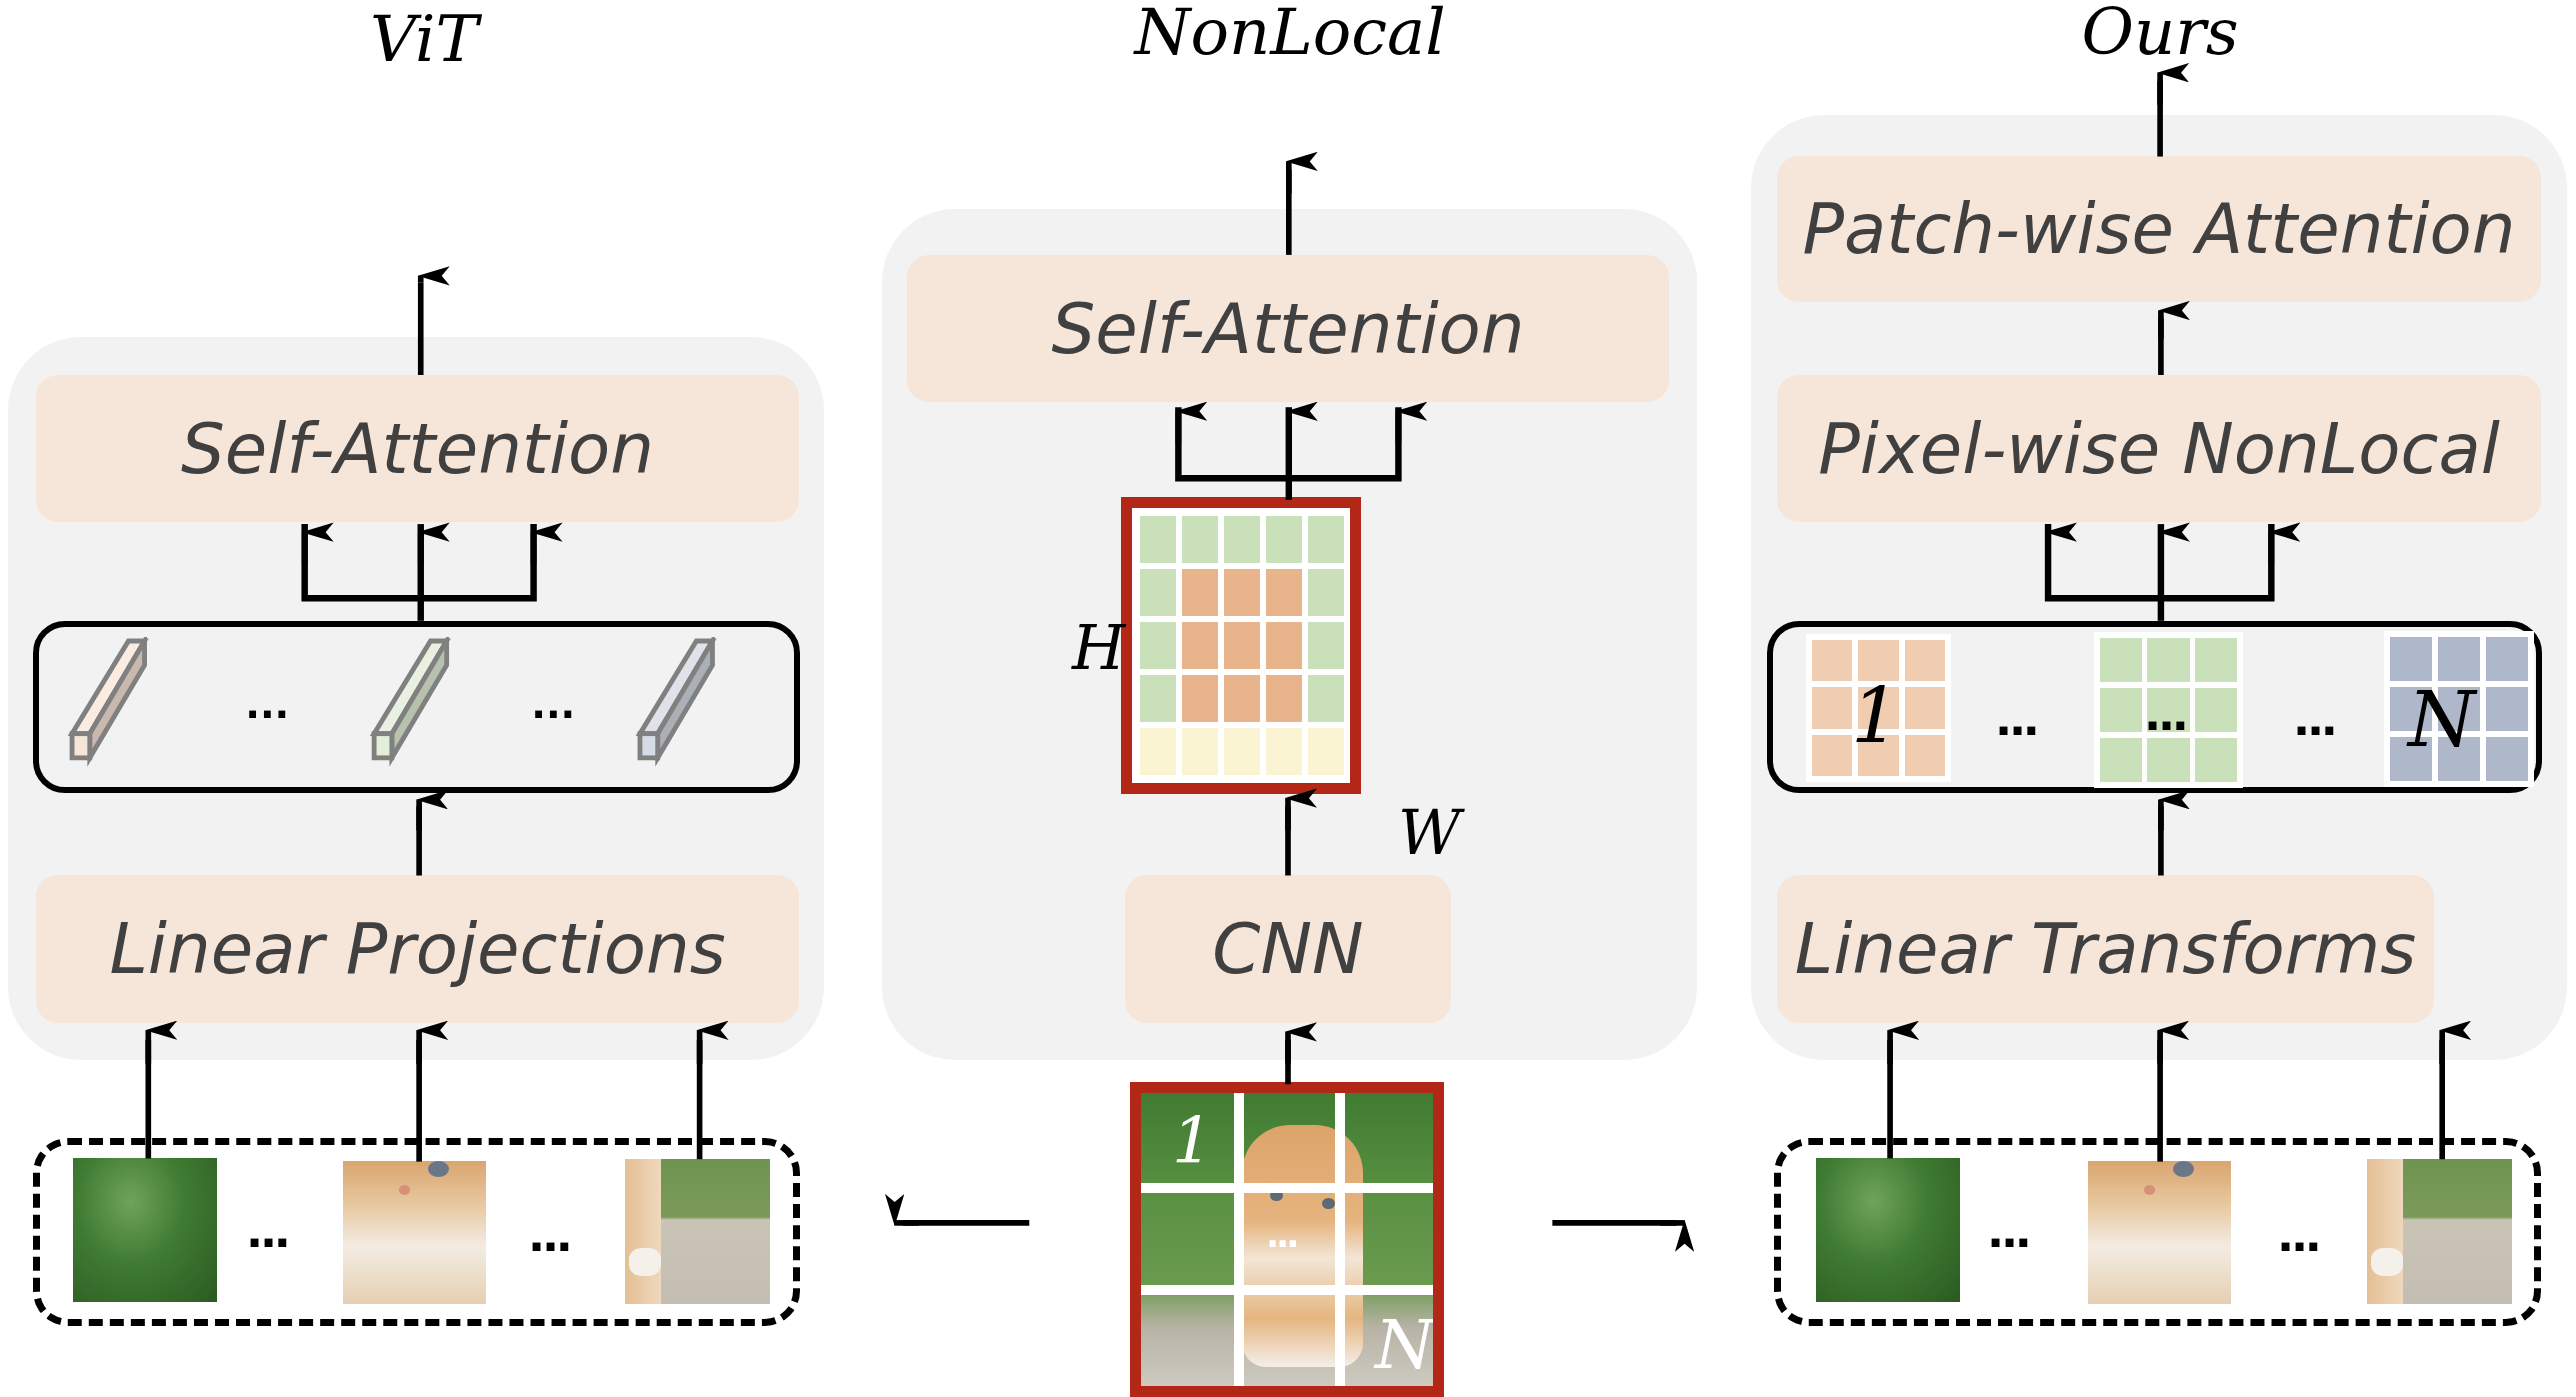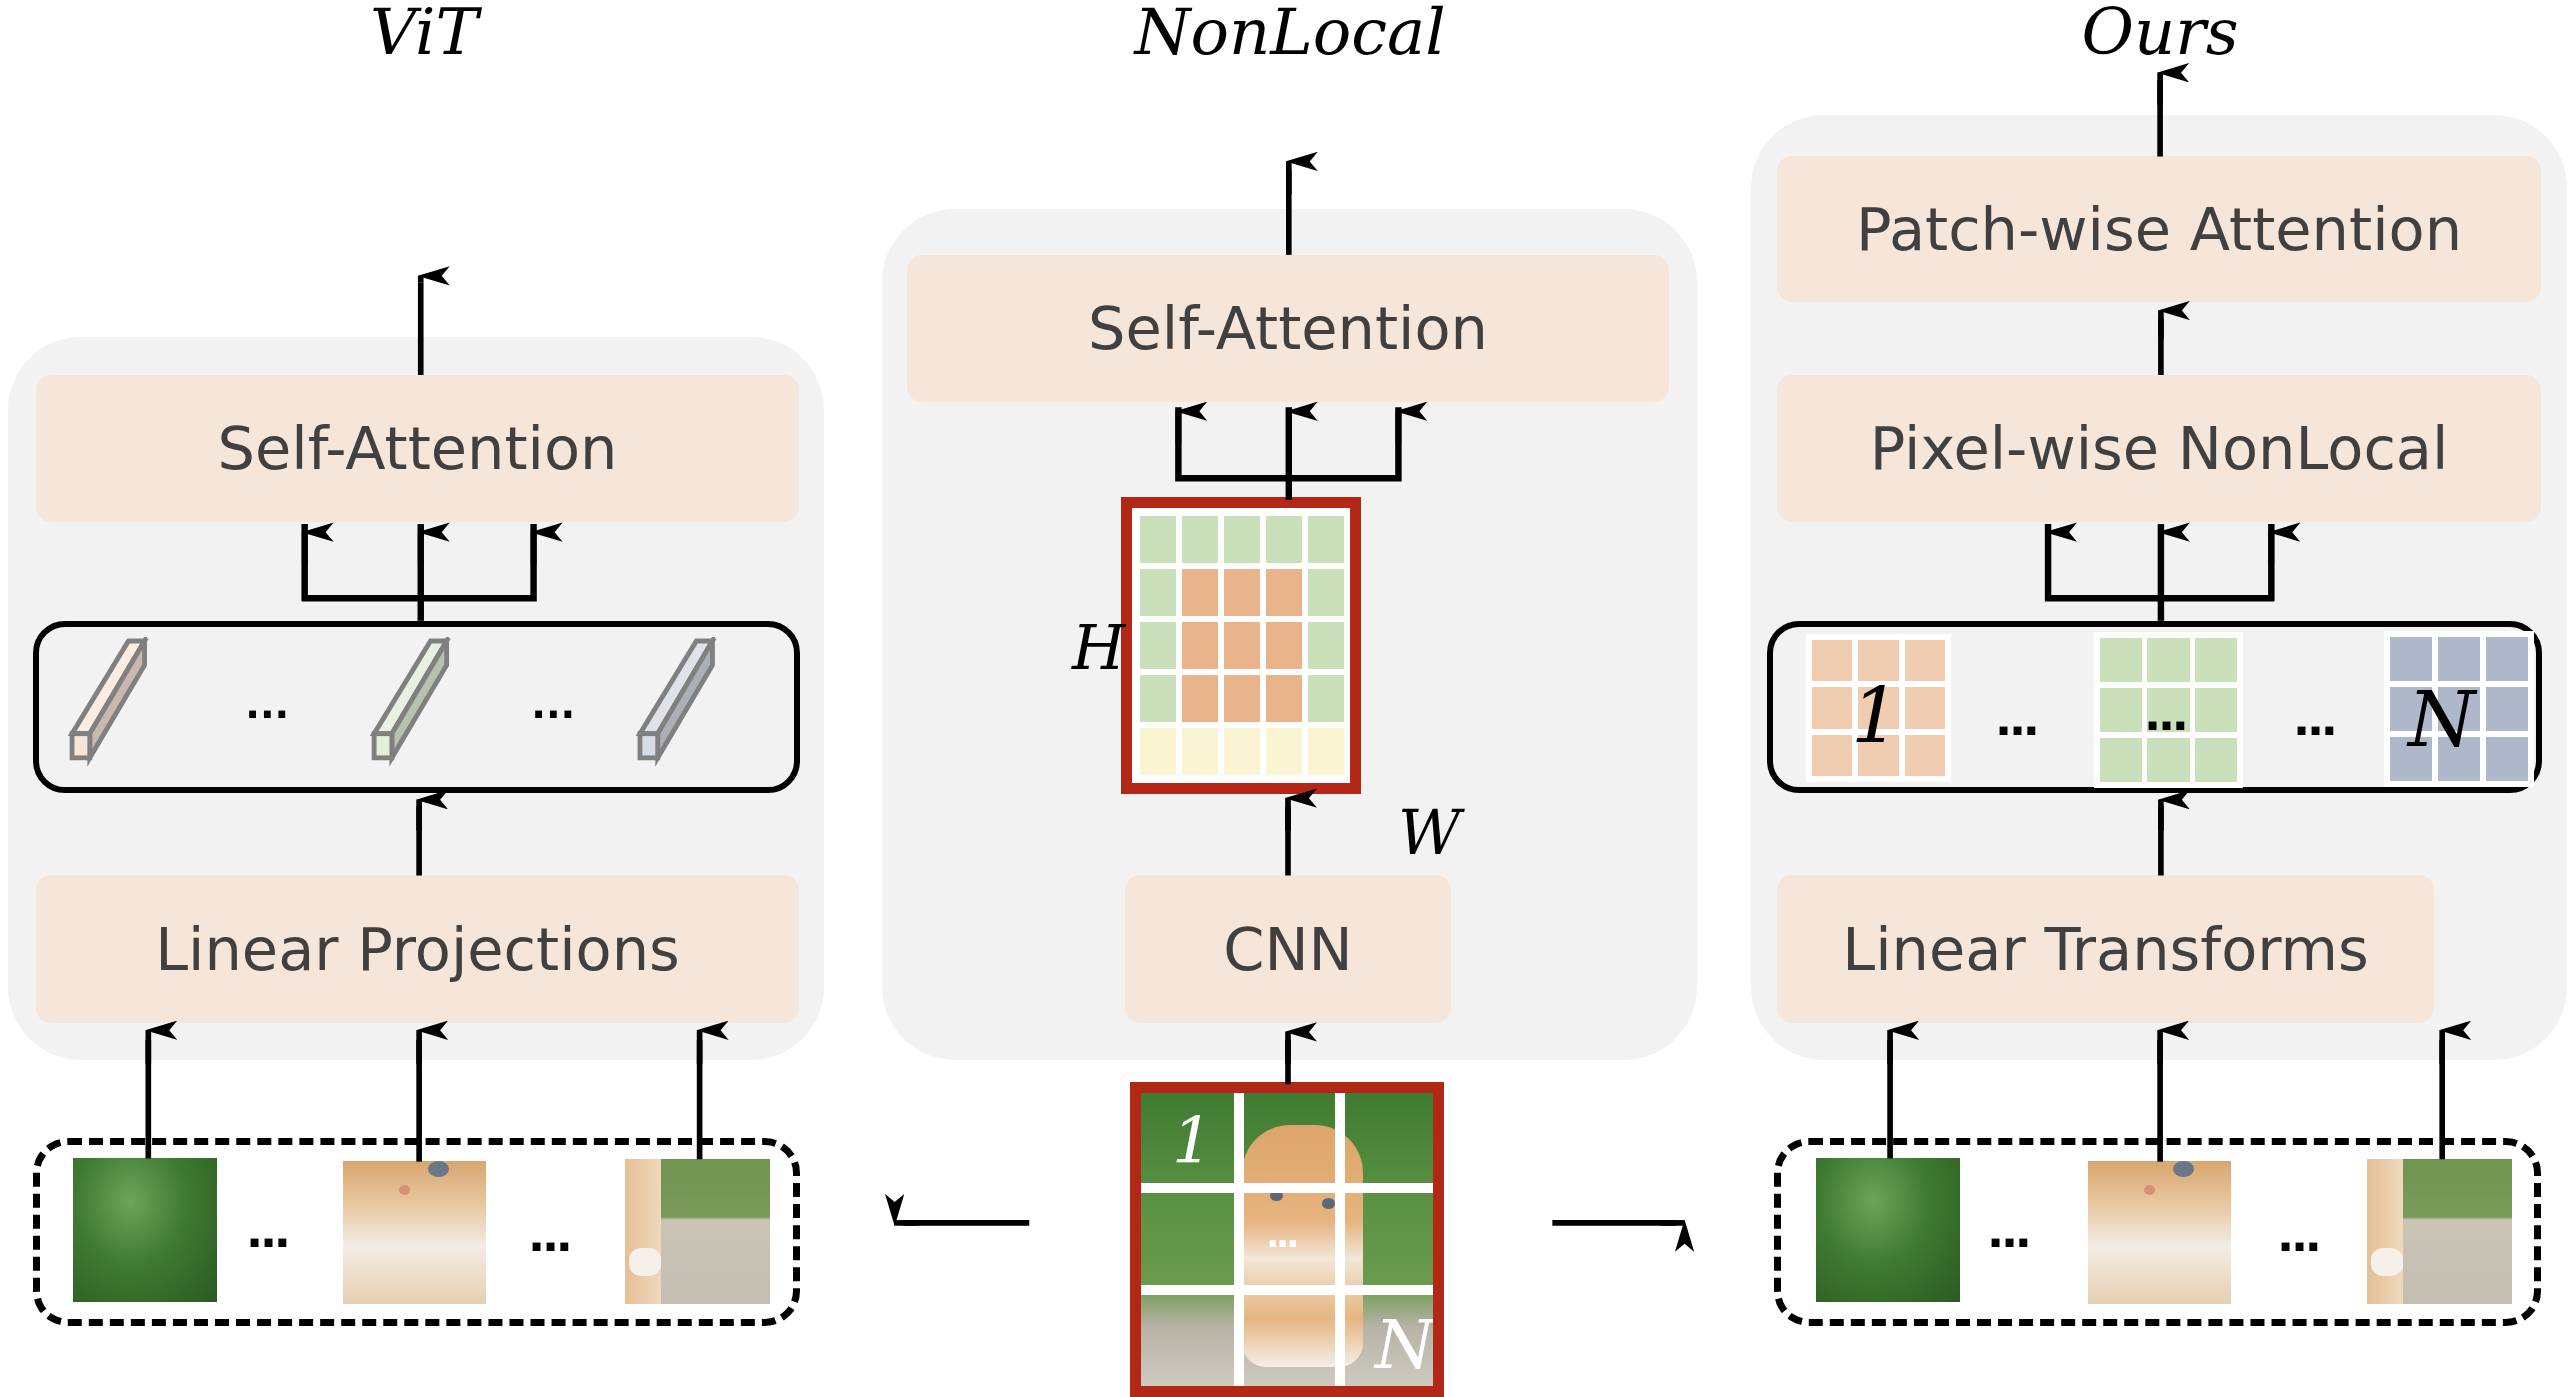--- a/index.html
+++ b/index.html
@@ -1,35 +1,35 @@
 <!DOCTYPE html>
 <html style="font-size:13px"><head>
 <meta charset="utf-8">
 <style>
   html, body { margin: 0; padding: 0; background: #ffffff; }
   body { width: 2576px; height: 1398px; position: relative; overflow: hidden; font-family: "Liberation Sans", "DejaVu Sans", sans-serif; }
   .abs { position: absolute; }
   .title { font-family: "DejaVu Serif", "Liberation Serif", serif; font-style: italic; font-size: 64px; color: #000; text-align: center; line-height: 1; }
   .panel { background: #f2f2f2; border-radius: 73px; }
-  .box { background: #f6e5d9; border-radius: 15px; display: flex; align-items: center; justify-content: center; color: #404040; font-family: "DejaVu Sans", "Liberation Sans", sans-serif; font-size: 59px; }
+  .box { background: #f6e5d9; border-radius: 22px; display: flex; align-items: center; justify-content: center; color: #404040; font-family: "DejaVu Sans", "Liberation Sans", sans-serif; font-size: 69px; font-style: italic; }
   .token-box { border: 6.4px solid #000; border-radius: 32px; box-sizing: border-box; }
   .dashed { border: 7.3px dashed #000; border-radius: 35px; box-sizing: border-box; }
   .dots { font-family: "DejaVu Sans", sans-serif; font-weight: bold; font-size: 45px; color: #000; letter-spacing: -3.2px; line-height: 1; }
   .ital { font-family: "DejaVu Serif", "Liberation Serif", serif; font-style: italic; color: #000; line-height: 1; }
   .patch { overflow: hidden; }
   svg.overlay { position: absolute; left: 0; top: 0; pointer-events: none; }
   .grid-fm { position: absolute; border: 11.3px solid #b22716; box-sizing: border-box; display: grid; grid-template-columns: repeat(5, 1fr); grid-template-rows: repeat(5, 1fr); gap: 6.4px; background: #fff; }
   .grid-fm > div { }
   .pgrid { position: absolute; display: grid; grid-template-columns: repeat(3, 1fr); grid-template-rows: repeat(3, 1fr); gap: 5.6px; background: #fff; padding: 5.6px; box-sizing: border-box; }
   .cat-frame { position: absolute; border: 11.3px solid #b22716; box-sizing: border-box; overflow: hidden; }
 </style>
 </head>
 <body>
 
-<div class="abs title" style="left:303px;top:0px;width:242px;height:73px;">ViT</div>
+<div class="abs title" style="left:303px;top:7px;width:242px;height:73px;">ViT</div>
 <div class="abs title" style="left:1048px;top:0px;width:484px;height:73px;">NonLocal</div>
 <div class="abs title" style="left:2039px;top:0px;width:242px;height:73px;">Ours</div>
 
 <div class="abs panel" style="left:8px;top:337px;width:816px;height:723px;"></div>
 <div class="abs box" style="left:36px;top:375px;width:763px;height:147px;">
   <span>Self-Attention</span>
 </div>
 <div class="abs token-box" style="left:33px;top:621px;width:767px;height:172px;background:#f2f2f2;"></div>
 
 <svg class="abs" style="left:64px;top:637px;" width="725" height="145" viewBox="0 0 900 180">

